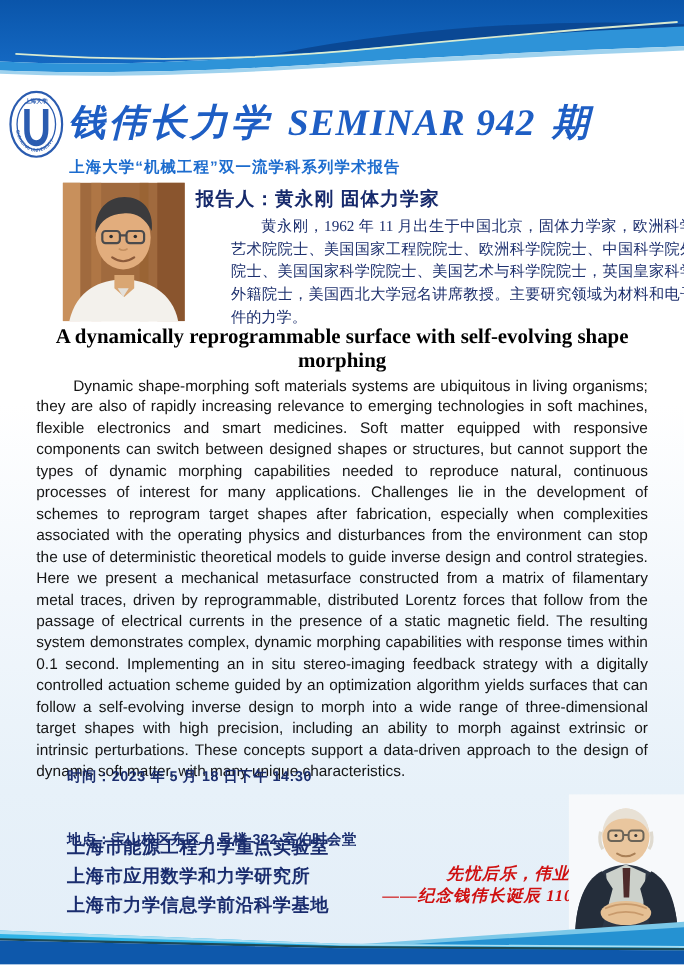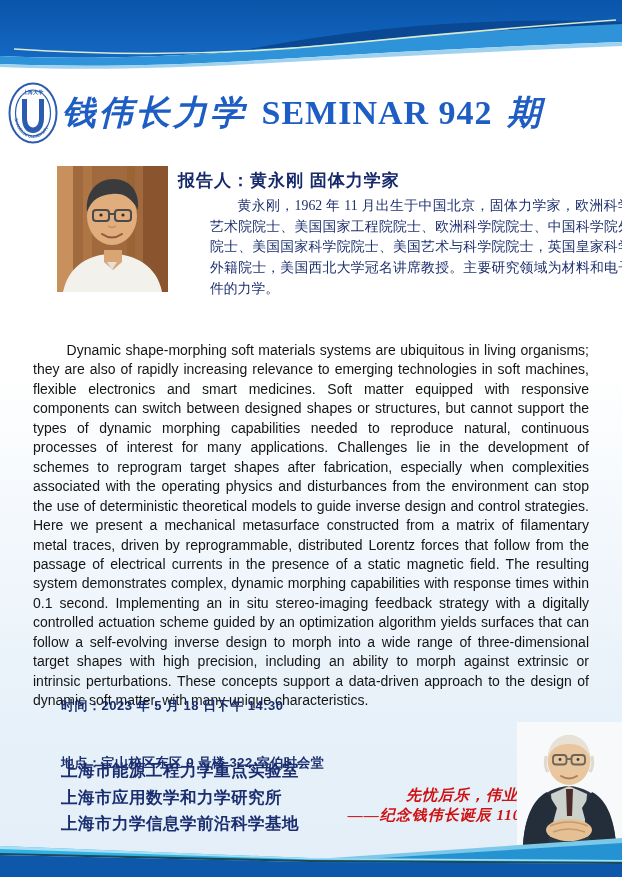--- a/index.html
+++ b/index.html
@@ -10,21 +10,21 @@
   }
   .abs{position:absolute;}
   
   .header-svg{top:0;left:0;width:622px;height:78px;}
   .logo{left:8px;top:82px;width:50px;height:62px;}
   .main-title{
     left:62px;top:90px;white-space:nowrap;color:#1e5ec4;
     font-family:"Liberation Serif",serif;font-weight:bold;font-size:34px;line-height:46px;
   }
   .main-title .cn{font-style:italic;letter-spacing:3px;margin-top:20px;}
-  .main-title .en{margin-left:6px;letter-spacing:1px;}
+  .main-title .en{font-style:italic;margin-left:6px;letter-spacing:1px;}
   .main-title .suffix{font-style:italic;margin-left:6px;letter-spacing:0;}
   .subtitle{
     left:63px;top:143px;color:#1c6cce;font-weight:bold;font-size:14px;letter-spacing:1px;
     font-family:"Liberation Sans",sans-serif;
   }
   
   .speaker-photo{left:57px;top:166px;width:111px;height:126px;}
   .speaker-label{left:178px;top:169px;font-size:17px;font-weight:bold;color:#16296b;letter-spacing:1px;}
   .speaker-bio{
     left:178px;top:196px;width:436px;font-size:13.8px;line-height:20.7px;color:#1c2f6d;
@@ -85,20 +85,21 @@
     <text font-size="4.2" fill="#2b5cb0" font-weight="bold">
       <textPath href="#ringPath" startOffset="8%">SHANGHAI UNIVERSITY</textPath>
     </text>
   </svg>
 
   <div class="abs main-title">
     <span class="cn">钱伟长力学</span>
     <span class="en">SEMINAR 942</span>
     <span class="suffix">期</span>
   </div>
+  <div class="abs subtitle">上海大学“机械工程”双一流学科系列学术报告</div>
 
   <svg class="abs speaker-photo" viewBox="0 0 111 126" aria-hidden="true">
     <rect width="111" height="126" fill="#a06a3e"></rect>
     <rect width="16" height="126" fill="#c8905c"></rect>
     <rect x="26" width="9" height="126" fill="#b57c48" opacity="0.7"></rect>
     <rect x="86" width="25" height="126" fill="#8a552e"></rect>
     <rect x="70" width="8" height="126" fill="#96602f" opacity="0.6"></rect>
     <path d="M6,126 C12,98 34,88 55,88 C78,88 100,100 105,126 Z" fill="#f3f1ec"></path>
     <path d="M47,84 h18 v12 l-9,8 -9,-8 Z" fill="#d9a673"></path>
     <path d="M55,104 L50,96 h10 Z" fill="#e3e0da"></path>
@@ -111,20 +112,23 @@
     </g>
     <circle cx="44" cy="49" r="1.6" fill="#2c2c2e"></circle>
     <circle cx="66" cy="49" r="1.6" fill="#2c2c2e"></circle>
     <path d="M45,68 q10,7 20,0" stroke="#8c5a3a" stroke-width="2" fill="none" stroke-linecap="round"></path>
     <path d="M51,60 q4,3 8,0" stroke="#c38f60" stroke-width="1.5" fill="none"></path>
   </svg>
 
   <div class="abs speaker-label">报告人：黄永刚 固体力学家</div>
   <div class="abs speaker-bio">黄永刚，1962 年 11 月出生于中国北京，固体力学家，欧洲科学与艺术院院士、美国国家工程院院士、欧洲科学院院士、中国科学院外籍院士、美国国家科学院院士、美国艺术与科学院院士，英国皇家科学院外籍院士，美国西北大学冠名讲席教授。主要研究领域为材料和电子器件的力学。</div>
 
+  <div class="abs abstract-title">
+    <span class="inner">A dynamically reprogrammable surface with self-evolving shape morphing</span>
+  </div>
   <div class="abs abstract-body">Dynamic shape-morphing soft materials systems are ubiquitous in living organisms; they are also of rapidly increasing relevance to emerging technologies in soft machines, flexible electronics and smart medicines. Soft matter equipped with responsive components can switch between designed shapes or structures, but cannot support the types of dynamic morphing capabilities needed to reproduce natural, continuous processes of interest for many applications.  Challenges lie in the development of schemes to reprogram target shapes after fabrication, especially when complexities associated with the operating physics and disturbances from the environment can stop the use of deterministic theoretical models to guide inverse design and control strategies. Here we present a mechanical metasurface constructed from a matrix of filamentary metal traces, driven by reprogrammable, distributed Lorentz forces that follow from the passage of electrical currents in the presence of a static magnetic field.  The resulting system demonstrates complex, dynamic morphing capabilities with response times within 0.1 second. Implementing an in situ stereo-imaging feedback strategy with a digitally controlled actuation scheme guided by an optimization algorithm yields surfaces that can follow a self-evolving inverse design to morph into a wide range of three-dimensional target shapes with high precision, including an ability to morph against extrinsic or intrinsic perturbations. These concepts support a data-driven approach to the design of dynamic soft matter, with many unique characteristics.</div>
 
   <div class="abs detail-line detail-time">时间：2023 年 5 月 18 日下午 14:30</div>
   <div class="abs detail-line detail-loc">地点：宝山校区东区 9 号楼 322 室伯时会堂</div>
 
   <div class="abs organizers">
     <div>上海市能源工程力学重点实验室</div>
     <div>上海市应用数学和力学研究所</div>
     <div>上海市力学信息学前沿科学基地</div>
   </div>

